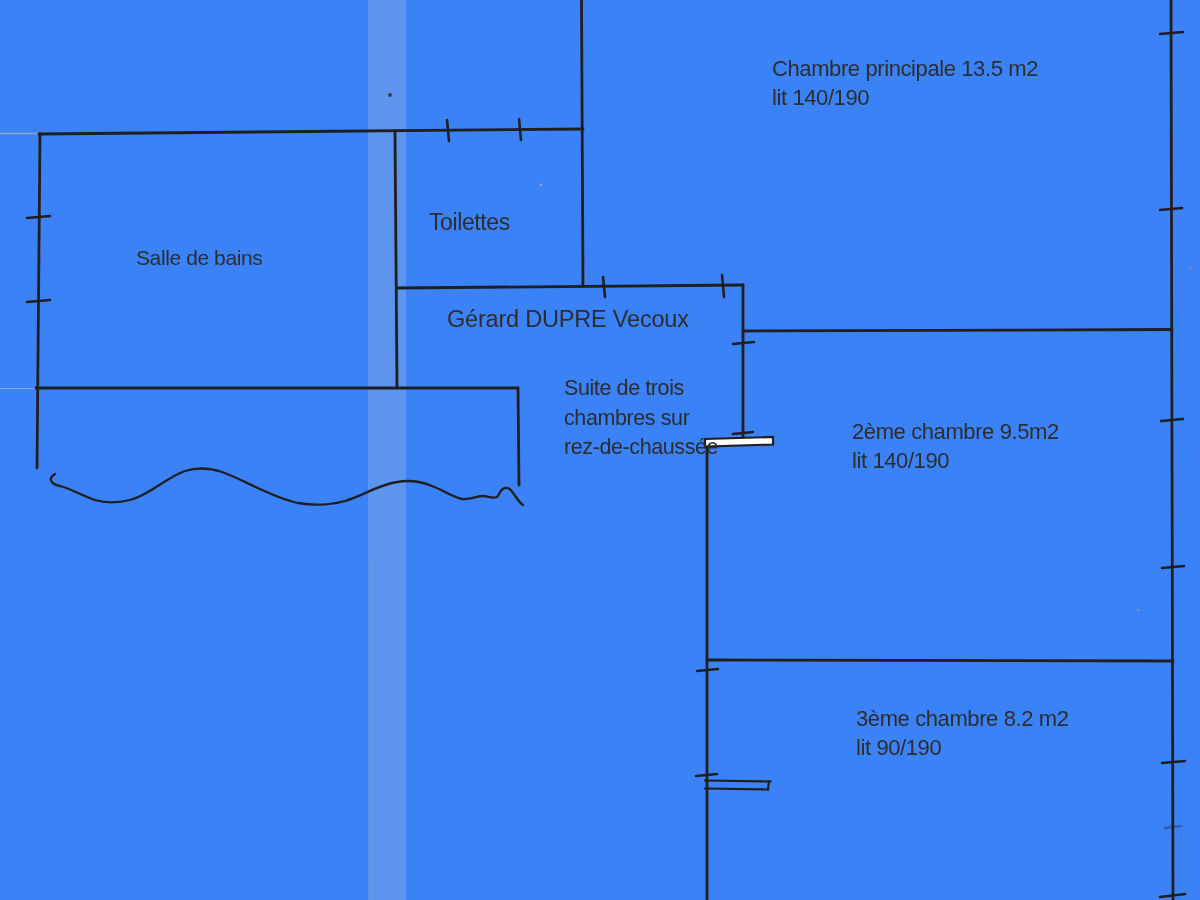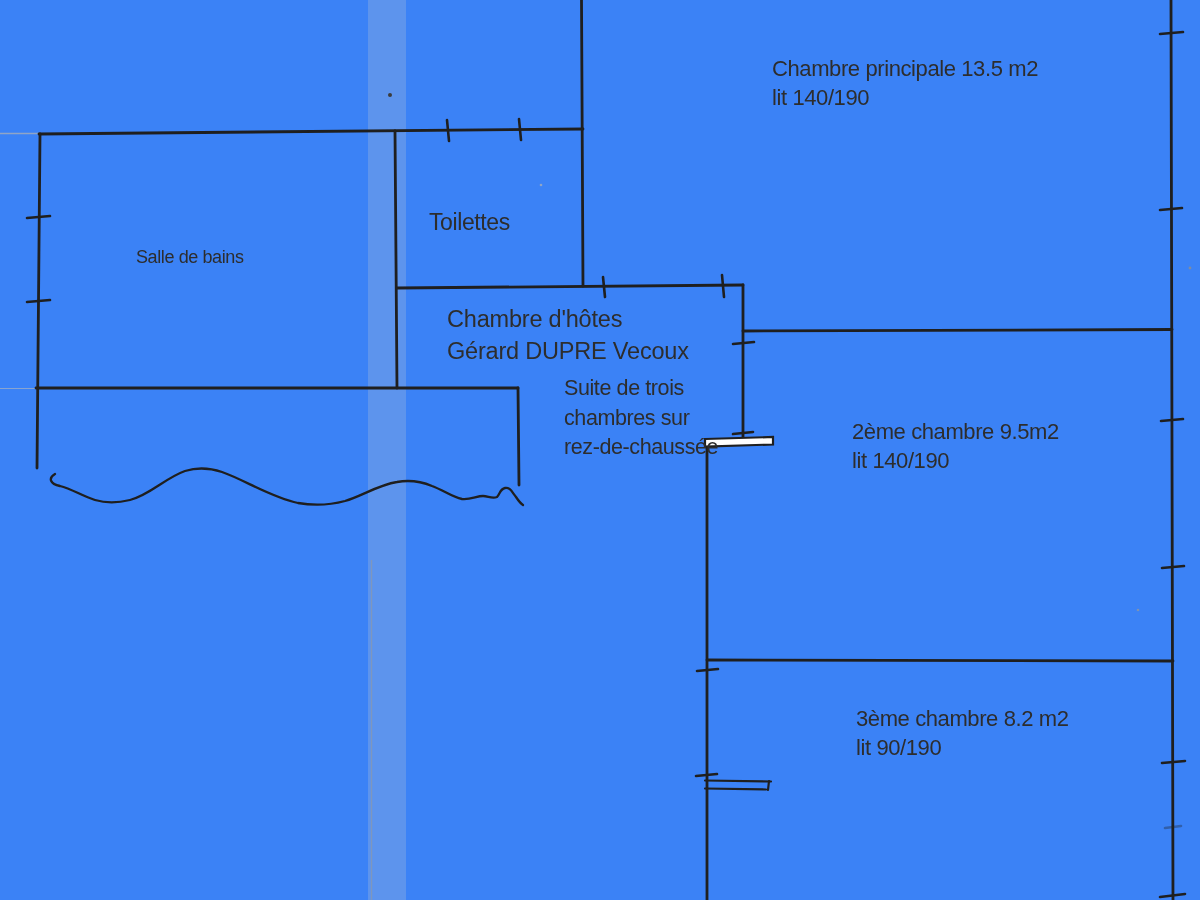--- a/index.html
+++ b/index.html
@@ -15,21 +15,21 @@
     position:absolute;
     color:#2d2d2d;
     letter-spacing:-0.4px;
     white-space:nowrap;
     line-height:29px;
     font-size:22px;
   }
   .label div{white-space:nowrap;}
   .lbl-principale{left:772px;top:54px;}
   .lbl-toilettes{left:429px;top:208px;font-size:23px;}
-  .lbl-salle{left:136px;top:243px;font-size:18px;}
+  .lbl-salle{left:136px;top:243px;font-size:21px;}
   .lbl-title{left:447px;top:303px;font-size:23.5px;line-height:32px;letter-spacing:-0.2px;}
   .lbl-subtitle{left:528px;top:374px;font-size:21.5px;line-height:29.5px;margin-left:36px;}
   .lbl-chambre2{left:852px;top:417px;}
   .lbl-chambre3{left:856px;top:704px;}
 </style>
 </head>
 <body>
 
 <div class="page">
 
@@ -115,21 +115,20 @@
 
   <div class="label lbl-toilettes">
     <div>Toilettes</div>
   </div>
 
   <div class="label lbl-salle">
     <div>Salle de bains</div>
   </div>
 
   <div class="label lbl-title">
-    <div>Chambre d'hôtes</div>
     <div>Gérard DUPRE Vecoux</div>
   </div>
 
   <div class="label lbl-subtitle">
     <div>Suite de trois</div>
     <div>chambres sur</div>
     <div>rez-de-chaussée</div>
   </div>
 
   <div class="label lbl-chambre2">

